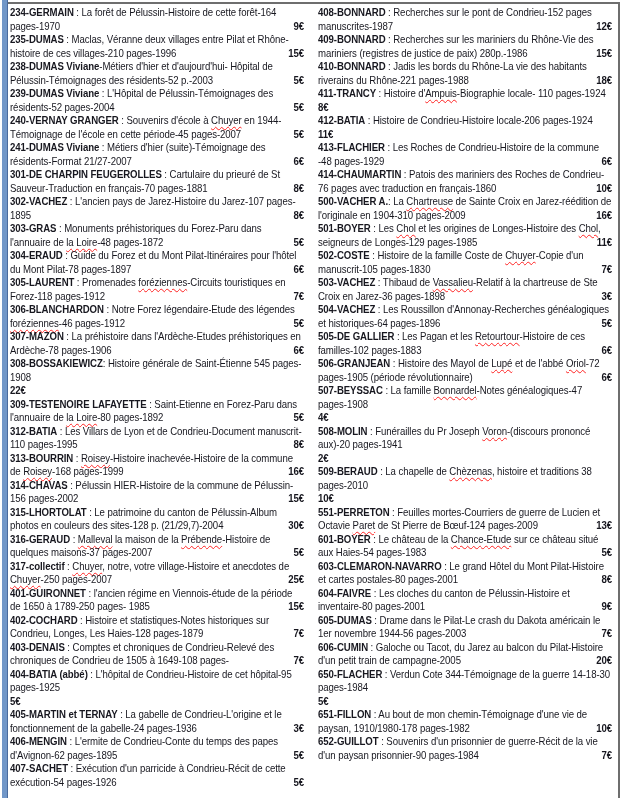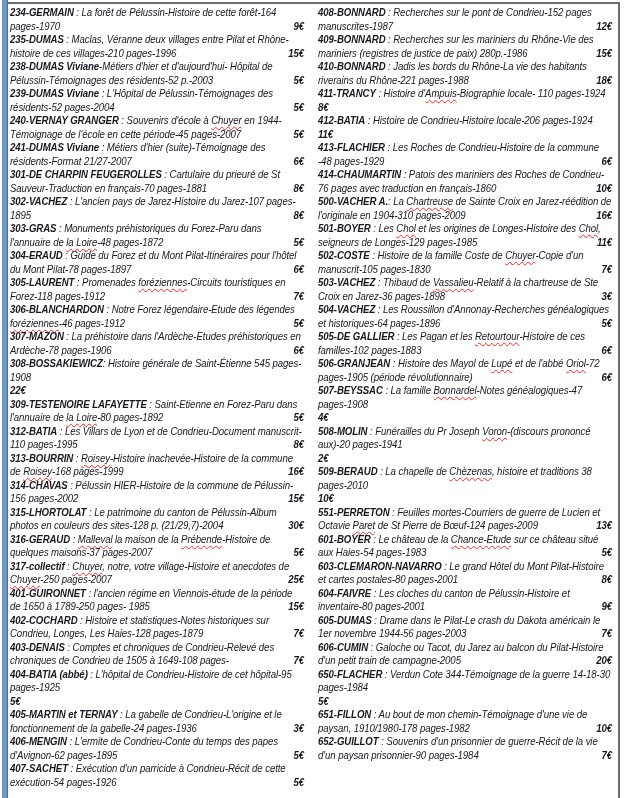--- a/index.html
+++ b/index.html
@@ -1,18 +1,18 @@
 <!DOCTYPE html>
 <html><head>
 <meta charset="utf-8">
 <style>
   html,body{margin:0;padding:0;background:#ffffff;}
   body{width:624px;height:798px;overflow:hidden;position:relative;
        font-family:"Liberation Sans",sans-serif;}
-  .page{position:absolute;inset:0;background:#ffffff;font-style:italic;}
+  .page{position:absolute;inset:0;background:#ffffff;}
   .accent-bar{position:absolute;left:2px;top:0;bottom:0;width:5px;
               background:#7197c8;border-right:1px solid #4a6b9d;}
   .border-top{position:absolute;left:8px;right:4px;top:2px;height:2px;background:#6e6e6e;}
   .border-right{position:absolute;top:2px;bottom:0;right:4px;width:2px;background:#6e6e6e;}
   .col{position:absolute;top:6px;width:336px;transform:scaleX(0.875);
        transform-origin:0 0;font-size:11px;line-height:13.5px;color:#17171f;
        letter-spacing:-0.1px;}
   .col-left{left:10px;}
   .col-right{left:318px;}
   .entry{margin:0;position:relative;}

